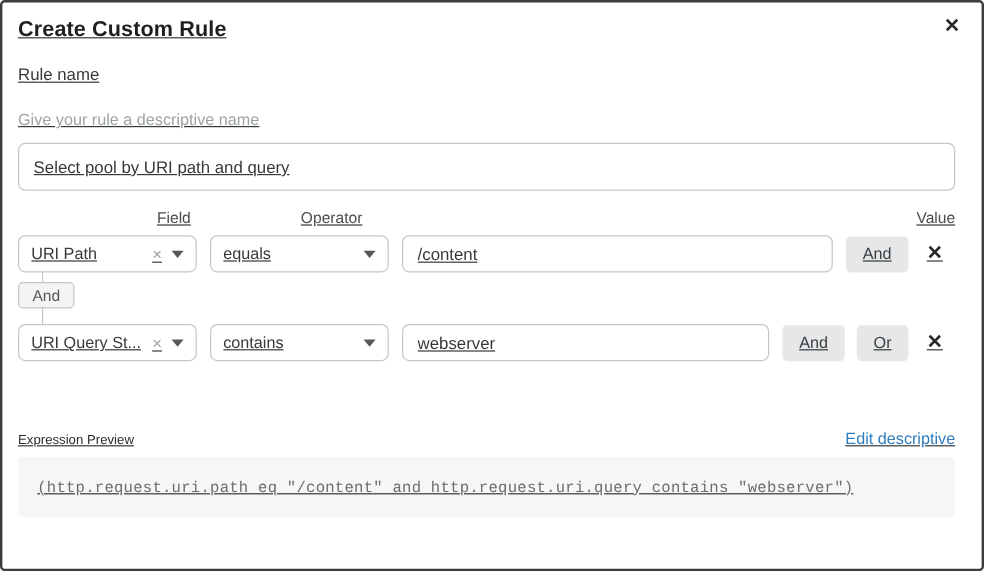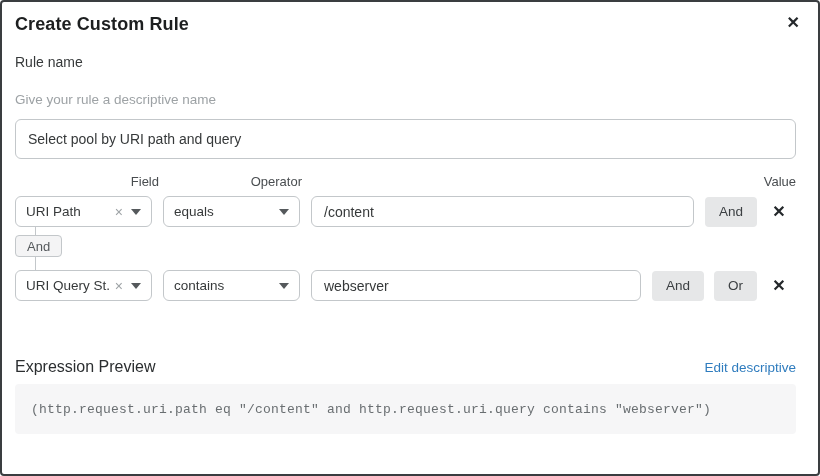--- a/index.html
+++ b/index.html
@@ -10,20 +10,21 @@
     color: #36393a;
     overflow: hidden;
   }
   .dialog {
     position: relative;
     width: 820px; height: 476px;
     background: #fff;
     border: 2px solid #3a3d40;
     border-radius: 4px;
     padding: 12px 22px 0 13px;
+    text-decoration: underline;
   }
   .dialog-header { position: relative; }
   .dialog-title {
     font-size: 18px; font-weight: 700; color: #1d1f20; letter-spacing: 0.1px;
   }
   .close-btn {
     position: absolute; top: -1px; right: -6px;
     background: none; border: none; cursor: pointer;
     font-size: 16px; font-weight: 700; color: #24282b; line-height: 1;
     padding: 2px;
@@ -46,21 +47,21 @@
   
   .match-heading { margin-top: 46px; font-size: 14.5px; font-weight: 700; color: #1d1f20; }
   .col-labels { display: flex; margin-top: 15px; font-size: 13px; color: #494d50; text-align: right; }
   .col-label-field { width: 144px; }
   .col-label-operator { width: 143px; }
   .col-label-value { flex: 1; }
 
   .cond-row { display: flex; align-items: center; margin-top: 7px; }
   .select-box {
     display: flex; align-items: center;
-    width: 137px; height: 31px; flex: none;
+    width: 149px; height: 31px; flex: none;
     border: 1px solid #c3c7ca; border-radius: 6px;
     padding: 0 10px; background: #fff; cursor: pointer;
   }
   .select-box + .select-box,
   .select-box + .value-input { margin-left: 11px; }
   .select-label {
     flex: 1; font-size: 13.5px; color: #36393a;
     white-space: nowrap; overflow: hidden;
   }
   .clear-x { font-size: 14px; color: #9da2a5; margin: 0 8px 0 4px; line-height: 1; cursor: pointer; }
@@ -102,21 +103,21 @@
     display: flex; align-items: center;
     background: #f4f4f5; border: 1px solid #c3c7ca; border-radius: 4px;
     font-size: 13px; color: #55595c;
   }
 
   
   .expr-header {
     display: flex; align-items: baseline; justify-content: space-between;
     margin-top: 57px;
   }
-  .expr-label { font-size: 16px; color: #2b2e30; }
+  .expr-label { font-size: 11px; color: #2b2e30; }
   .edit-link { font-size: 13.5px; color: #2f7cbe; text-decoration: none; cursor: pointer; }
   .code-block {
     margin-top: 8px; height: 50px;
     background: #f6f6f7; border-radius: 4px;
     display: flex; align-items: center;
     padding: 0 16px;
     font-family: "Liberation Mono", "DejaVu Sans Mono", monospace;
     font-size: 13px; color: #696e71; letter-spacing: 0.2px;
     white-space: nowrap; overflow: hidden;
   }

